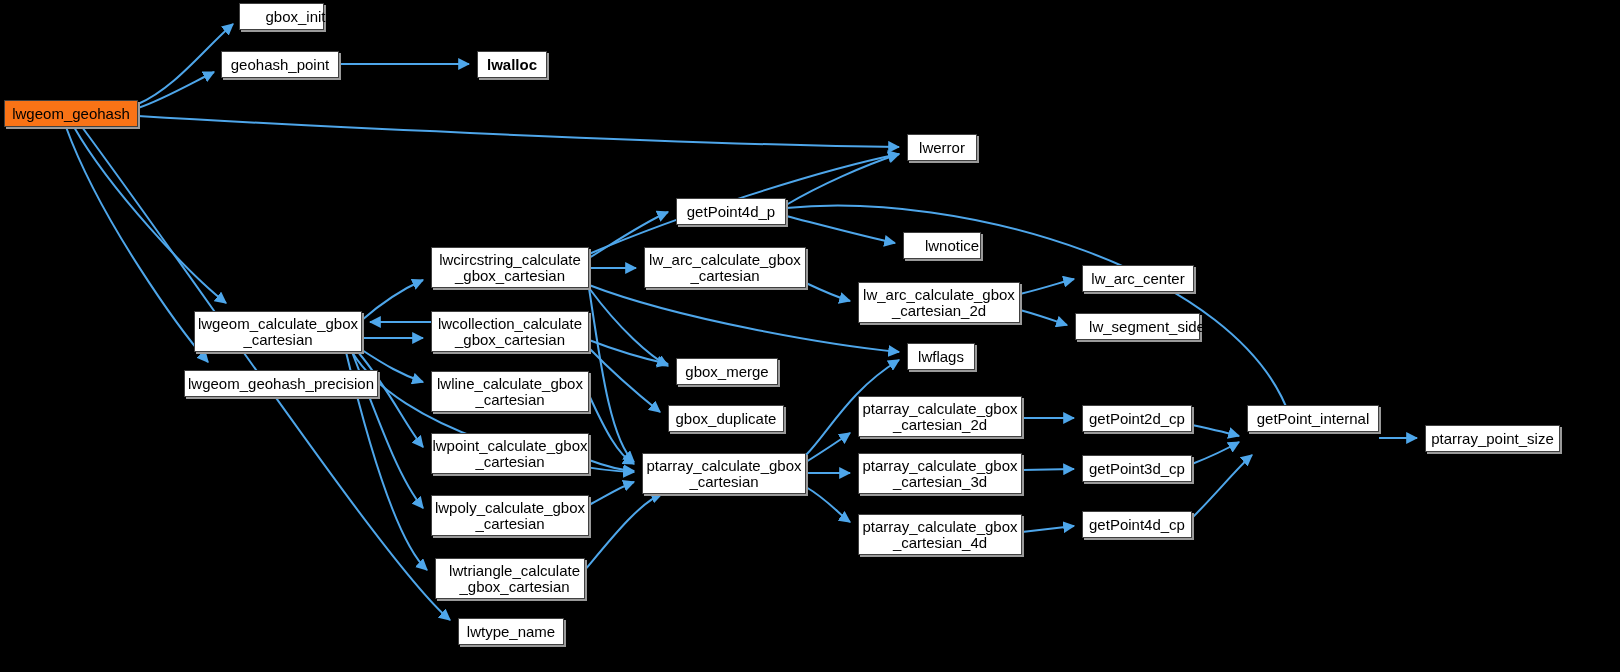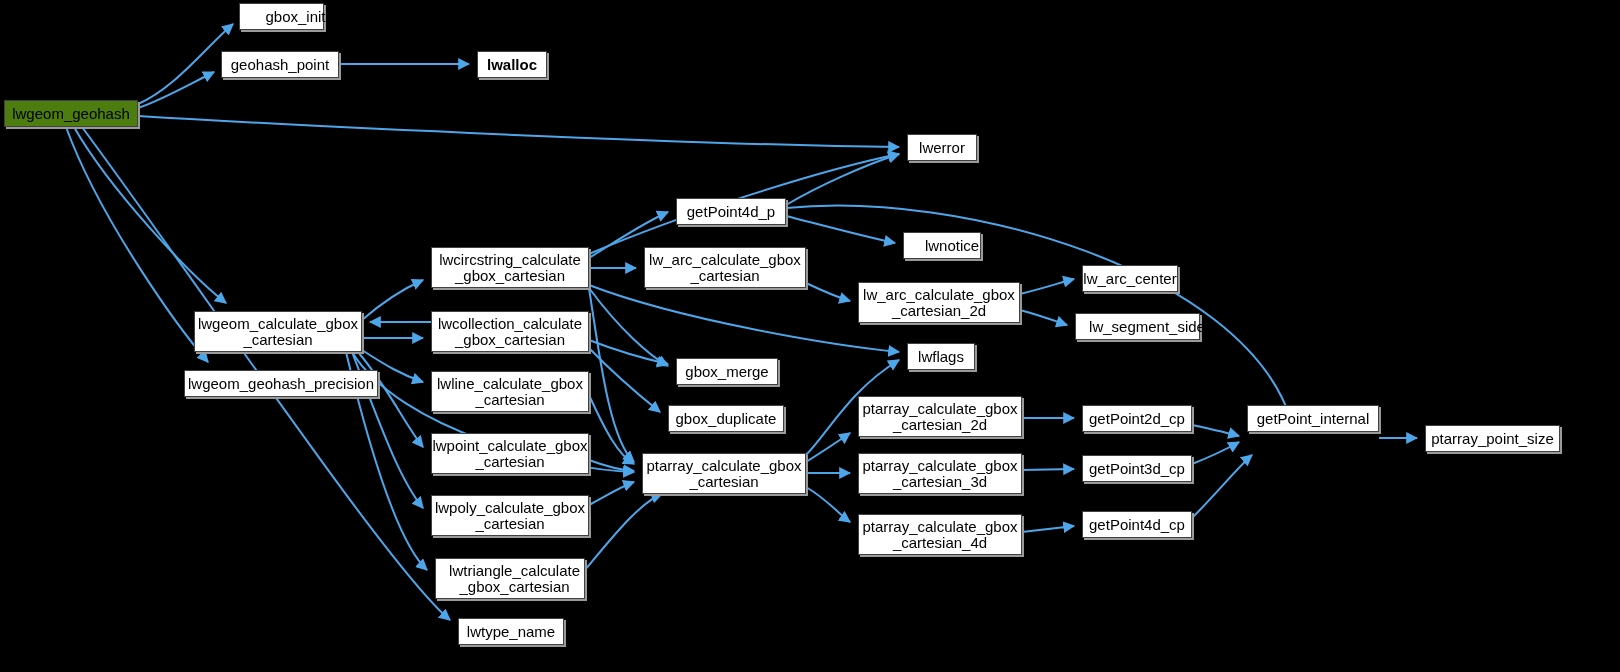--- a/index.html
+++ b/index.html
@@ -33,21 +33,21 @@
     justify-content: center;
     text-align: center;
     color: #000000;
     font-size: 15px;
     line-height: 16px;
     letter-spacing: 0px;
     white-space: pre-line;
     z-index: 5;
   }
   .node.root {
-    background: #4d7c0f;
+    background: #f97316;
     border: 1px solid #404040;
   }
   .node span { display: block; padding: 0 4px; }
 </style>
 </head>
 <body>
 
 <div id="canvas">
   <svg id="edges" xmlns="http://www.w3.org/2000/svg">
     <defs>
@@ -109,21 +109,21 @@
       <div class="node" style="left: 477px; top: 51px; width: 70px; height: 27px; font-weight: bold;"><span>lwalloc</span></div>
       <div class="node" style="left: 907px; top: 134px; width: 70px; height: 27px;"><span>lwerror</span></div>
       <div class="node" style="left: 676px; top: 198px; width: 110px; height: 27px;"><span>getPoint4d_p</span></div>
       <div class="node" style="left: 903px; top: 232px; width: 78px; height: 27px; padding-left: 20px;"><span>lwnotice</span></div>
       <div class="node" style="left: 431px; top: 247px; width: 158px; height: 41px;"><span>lwcircstring_calculate
 _gbox_cartesian</span></div>
       <div class="node" style="left: 644px; top: 247px; width: 162px; height: 41px;"><span>lw_arc_calculate_gbox
 _cartesian</span></div>
       <div class="node" style="left: 858px; top: 282px; width: 162px; height: 41px;"><span>lw_arc_calculate_gbox
 _cartesian_2d</span></div>
-      <div class="node" style="left: 1082px; top: 265px; width: 96px; height: 27px;"><span>lw_arc_center</span></div>
+      <div class="node" style="left: 1082px; top: 265px; width: 112px; height: 27px;"><span>lw_arc_center</span></div>
       <div class="node" style="left: 1075px; top: 313px; width: 125px; height: 27px; padding-left: 19px;"><span>lw_segment_side</span></div>
       <div class="node" style="left: 194px; top: 311px; width: 168px; height: 41px;"><span>lwgeom_calculate_gbox
 _cartesian</span></div>
       <div class="node" style="left: 431px; top: 311px; width: 158px; height: 41px;"><span>lwcollection_calculate
 _gbox_cartesian</span></div>
       <div class="node" style="left: 907px; top: 343px; width: 68px; height: 27px;"><span>lwflags</span></div>
       <div class="node" style="left: 676px; top: 358px; width: 102px; height: 27px;"><span>gbox_merge</span></div>
       <div class="node" style="left: 184px; top: 370px; width: 194px; height: 27px;"><span>lwgeom_geohash_precision</span></div>
       <div class="node" style="left: 431px; top: 371px; width: 158px; height: 41px;"><span>lwline_calculate_gbox
 _cartesian</span></div>

